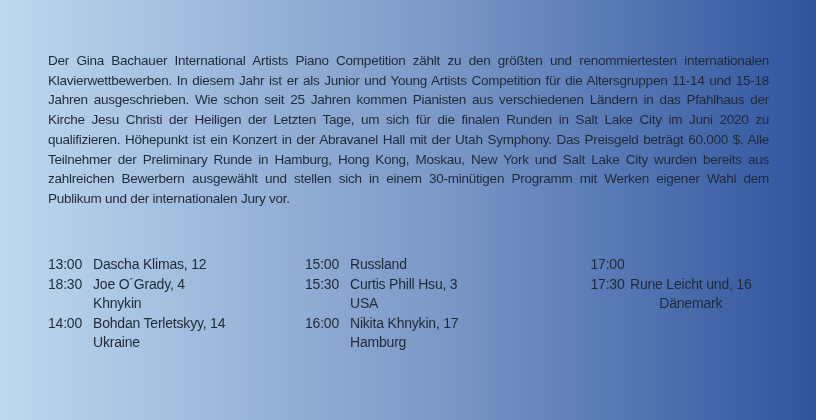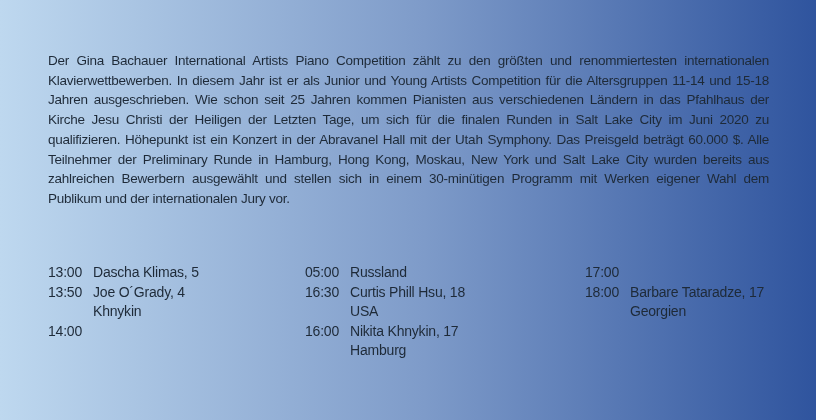--- a/index.html
+++ b/index.html
@@ -25,86 +25,90 @@
   .schedule {
     position: absolute;
     left: 48px;
     top: 247px;
     width: 740px;
     height: 150px;
     font-size: 14px;
     letter-spacing: -0.2px;
     line-height: 19.5px;
   }
-  .col { position: absolute; top: 16px; }
+  .col { position: absolute; top: 8px; }
   .col-1 { left: 0; }
   .col-2 { left: 257px; }
-  .col-3 { left: 537px; }
+  .col-3 { left: 537px; text-align: center; }
   .entry { display: flex; align-items: flex-start; }
   .entry .time { width: 45px; flex: 0 0 45px; }
   .entry .who { flex: 1; }
 </style>
 </head>
 <body>
 
 <div class="slide">
 
   <div class="intro">Der Gina Bachauer International Artists Piano Competition zählt zu den größten und renommiertesten internationalen Klavierwettbewerben. In diesem Jahr ist er als Junior und Young Artists Competition für die Altersgruppen 11-14 und 15-18 Jahren ausgeschrieben. Wie schon seit 25 Jahren kommen Pianisten aus verschiedenen Ländern in das Pfahlhaus der Kirche Jesu Christi der Heiligen der Letzten Tage, um sich für die finalen Runden in Salt Lake City im Juni 2020 zu qualifizieren. Höhepunkt ist ein Konzert in der Abravanel Hall mit der Utah Symphony. Das Preisgeld beträgt 60.000 $. Alle Teilnehmer der Preliminary Runde in Hamburg, Hong Kong, Moskau, New York und Salt Lake City wurden bereits aus zahlreichen Bewerbern ausgewählt und stellen sich in einem 30-minütigen Programm mit Werken eigener Wahl dem Publikum und der internationalen Jury vor.</div>
 
   <div class="schedule">
 
     <div class="col col-1">
       <div class="entry">
         <div class="time">13:00</div>
         <div class="who">
-          <div>Dascha Klimas, 5</div>
+          <div>Dascha Klimas, 12</div>
         </div>
       </div>
       <div class="entry">
-        <div class="time">13:50</div>
+        <div class="time">18:30</div>
         <div class="who">
           <div>Joe O´Grady, 4</div>
           <div>Khnykin</div>
         </div>
       </div>
       <div class="entry">
         <div class="time">14:00</div>
+        <div class="who">
+          <div>Bohdan Terletskyy, 14</div>
+          <div>Ukraine</div>
+        </div>
       </div>
     </div>
 
     <div class="col col-2">
       <div class="entry">
-        <div class="time">05:00</div>
+        <div class="time">15:00</div>
         <div class="who">
           <div>Russland</div>
         </div>
       </div>
       <div class="entry">
-        <div class="time">16:30</div>
+        <div class="time">15:30</div>
         <div class="who">
-          <div>Curtis Phill Hsu, 18</div>
+          <div>Curtis Phill Hsu, 3</div>
           <div>USA</div>
         </div>
       </div>
       <div class="entry">
         <div class="time">16:00</div>
         <div class="who">
           <div>Nikita Khnykin, 17</div>
           <div>Hamburg</div>
         </div>
       </div>
     </div>
 
     <div class="col col-3">
       <div class="entry">
         <div class="time">17:00</div>
       </div>
       <div class="entry">
-        <div class="time">18:00</div>
+        <div class="time">17:30</div>
         <div class="who">
-          <div>Barbare Tataradze, 17</div>
-          <div>Georgien</div>
+          <div>Rune Leicht und, 16</div>
+          <div>Dänemark</div>
         </div>
       </div>
     </div>
 
   </div>
 </div>
 
 </body></html>

